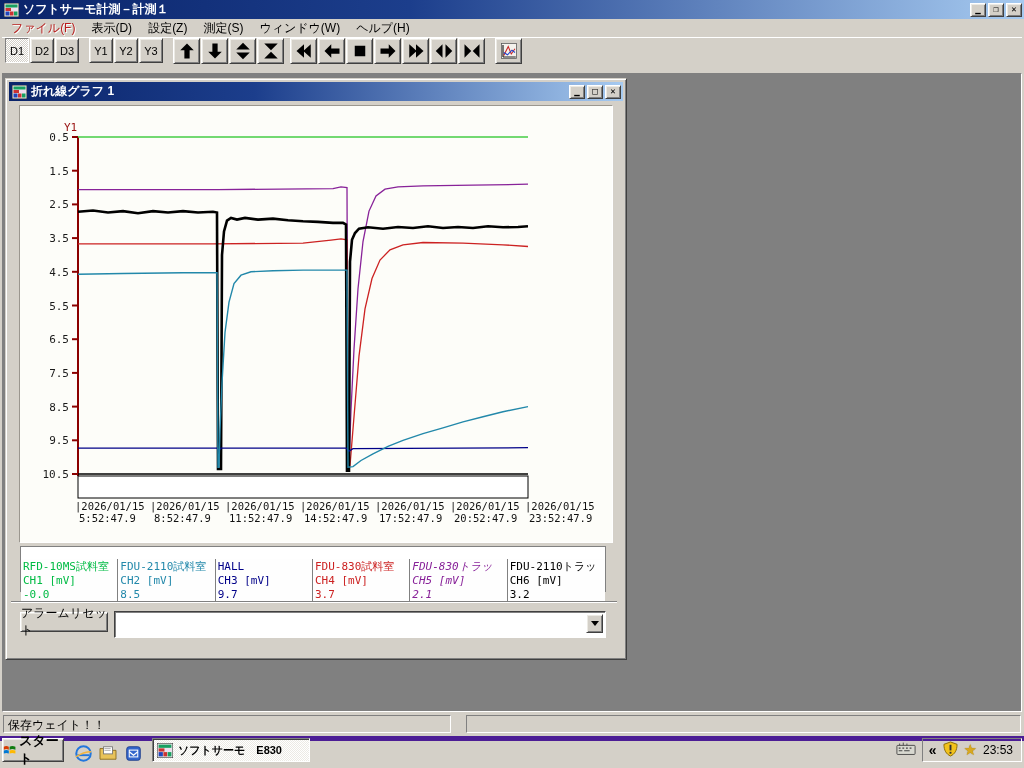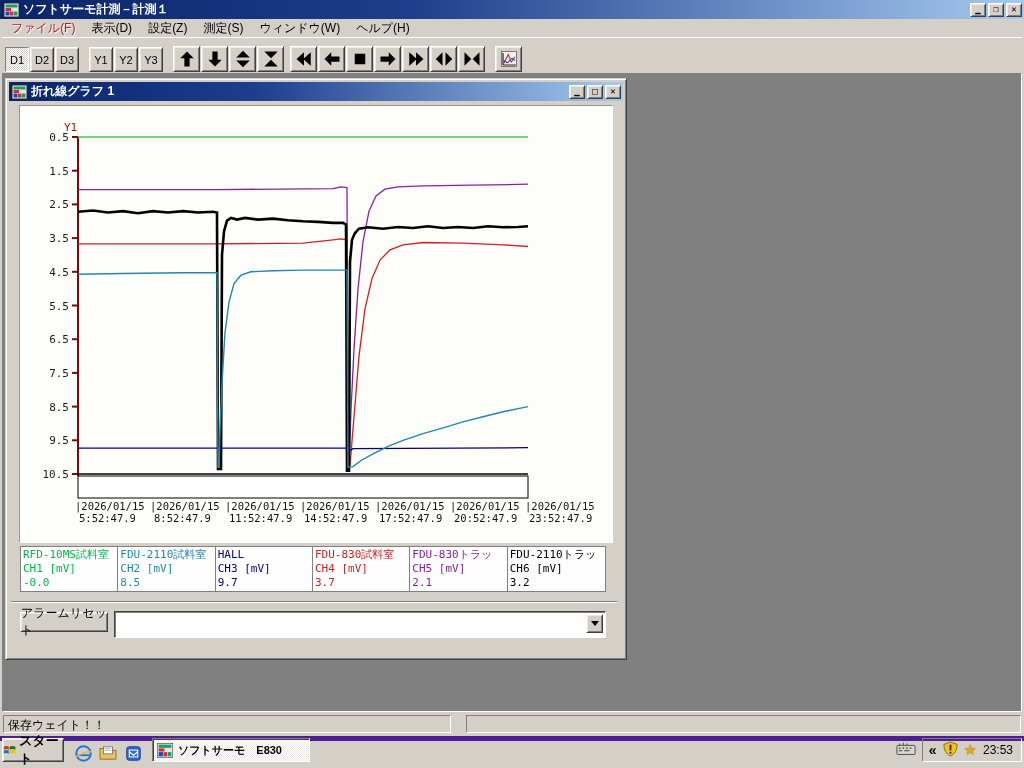--- a/index.html
+++ b/index.html
@@ -19,21 +19,21 @@
   .win-btns { margin-left:auto; display:flex; gap:2px; }
   .win-btn { width:16px; height:14px; background:#D4D0C8; font-size:9px; line-height:11px; text-align:center;
     color:#000; font-family:"DejaVu Sans Mono",monospace; font-weight:bold; }
 
   .menubar { position:absolute; left:2px; top:19px; width:1020px; height:18px; background:#D4D0C8;
     display:flex; align-items:center; gap:2px; padding-left:2px; }
   .menu-item { padding:2px 7px; color:#000; }
   .menu-item.disabled { color:#b91c1c; text-shadow:1px 1px 0 #fff; }
 
   .toolbar { position:absolute; left:2px; top:37px; width:1020px; height:35px; background:#D4D0C8;
-    border-top:1px solid #FFFFFF; display:flex; align-items:flex-end; padding-left:3px; }
+    border-top:1px solid #FFFFFF; display:flex; align-items:flex-start; padding-left:3px; }
   .tb-btn { height:25px; min-width:24px; background:#D4D0C8; display:flex; align-items:center; justify-content:center;
     font-size:11px; color:#000; margin-right:1px; }
   .tb-btn.icon-btn { width:27px; height:26px; }
   .tb-btn.pressed { border-color:#808080 #FFFFFF #FFFFFF #808080; box-shadow:none;
     background:repeating-conic-gradient(#FFFFFF 0% 25%, #D4D0C8 0% 50%) 0 0/2px 2px; }
   .tb-gap { width:9px; } .tb-gap2 { width:5px; }
   .tb-btn svg { display:block; }
 
   
   .mdi { position:absolute; left:2px; top:73px; width:1020px; height:639px; background:#808080;
@@ -46,21 +46,21 @@
     display:flex; align-items:center; color:#fff; font-weight:bold; padding:0 2px; }
   .gwin-title .app-ico { width:15px; height:14px; margin:0 4px 0 1px; flex:none; }
 
   .chart-panel { position:absolute; left:13px; top:26px; width:594px; height:438px; background:#FDFDF9;
     border:1px solid; border-color:#9B978F #FFFFFF #FFFFFF #9B978F; }
   .chart-panel svg { position:absolute; left:0; top:0; }
 
   .legend { position:absolute; left:14px; top:467px; width:586px; height:46px; display:flex;
     border:1px solid #808080; background:#fff; }
   .legend-cell { width:97.6px; height:100%; border-right:1px solid #808080; background:#FEFEFE;
-    font-family:"DejaVu Sans Mono",monospace; font-size:11px; line-height:14px; padding:1px 2px; overflow:hidden; white-space:nowrap; }
+    font-family:"DejaVu Sans Mono",monospace; font-size:11px; line-height:14px; padding:1px 2px; overflow:hidden; white-space:nowrap;margin-top:12px; }
   .legend-cell:last-child { border-right:none; }
 
   .gsep { position:absolute; left:5px; top:522px; width:606px; height:2px;
     border-top:1px solid #808080; border-bottom:1px solid #FFFFFF; }
 
   .alarm-btn { position:absolute; left:14px; top:533px; width:88px; height:20px; background:#D4D0C8;
     display:flex; align-items:center; justify-content:center; font-size:12px; color:#000; }
   .combo { position:absolute; left:108px; top:532px; width:492px; height:27px; background:#fff; padding:2px; }
   .combo-arrow { position:absolute; right:2px; top:2px; width:17px; height:19px; background:#D4D0C8;
     display:flex; align-items:center; justify-content:center; }
@@ -286,21 +286,21 @@
       <div class="legend-cell" style="color: rgb(0, 0, 136);">
         <div>HALL</div>
         <div>CH3 [mV]</div>
         <div>9.7</div>
       </div>
       <div class="legend-cell" style="color: rgb(204, 34, 34);">
         <div>FDU-830試料室</div>
         <div>CH4 [mV]</div>
         <div>3.7</div>
       </div>
-      <div class="legend-cell" style="color: rgb(136, 34, 153);">
+      <div class="legend-cell" style="color: rgb(136, 34, 153); font-style: italic;">
         <div>FDU-830トラッ</div>
         <div>CH5 [mV]</div>
         <div>2.1</div>
       </div>
       <div class="legend-cell" style="color: rgb(0, 0, 0);">
         <div>FDU-2110トラッ</div>
         <div>CH6 [mV]</div>
         <div>3.2</div>
       </div>
     </div>

